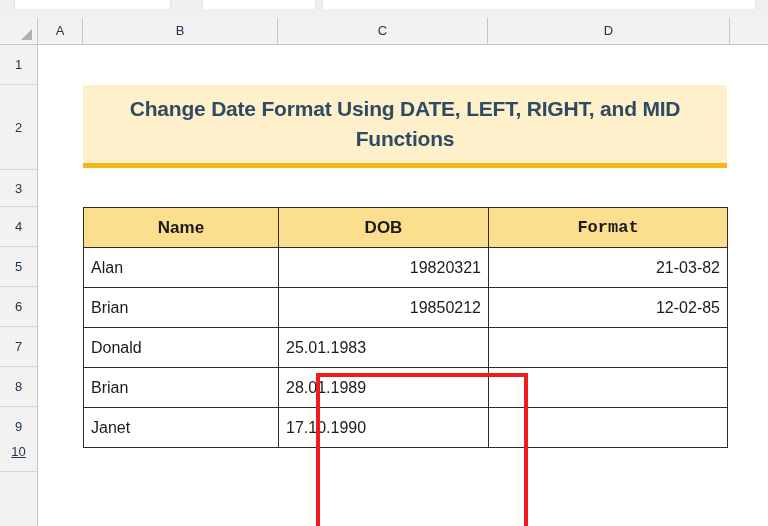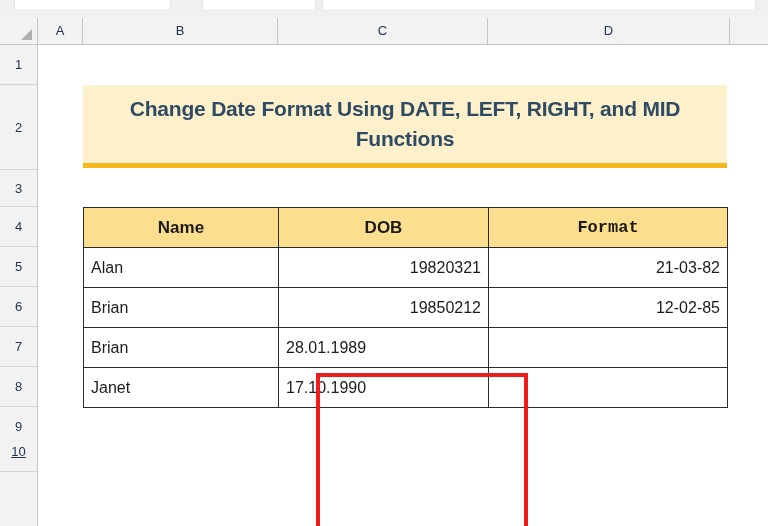--- a/index.html
+++ b/index.html
@@ -230,20 +230,25 @@
         <td class="cell-left">Alan</td>
         <td class="cell-right">19820321</td>
         <td class="cell-right">21-03-82</td>
       </tr>
       <tr>
         <td class="cell-left">Brian</td>
         <td class="cell-right">19850212</td>
         <td class="cell-right">12-02-85</td>
       </tr>
       <tr>
+        <td class="cell-left">Donald</td>
+        <td class="cell-left">25.01.1983</td>
+        <td class="cell-blank"></td>
+      </tr>
+      <tr>
         <td class="cell-left">Brian</td>
         <td class="cell-left">28.01.1989</td>
         <td class="cell-blank"></td>
       </tr>
       <tr>
         <td class="cell-left">Janet</td>
         <td class="cell-left">17.10.1990</td>
         <td class="cell-blank"></td>
       </tr>
     </tbody>

